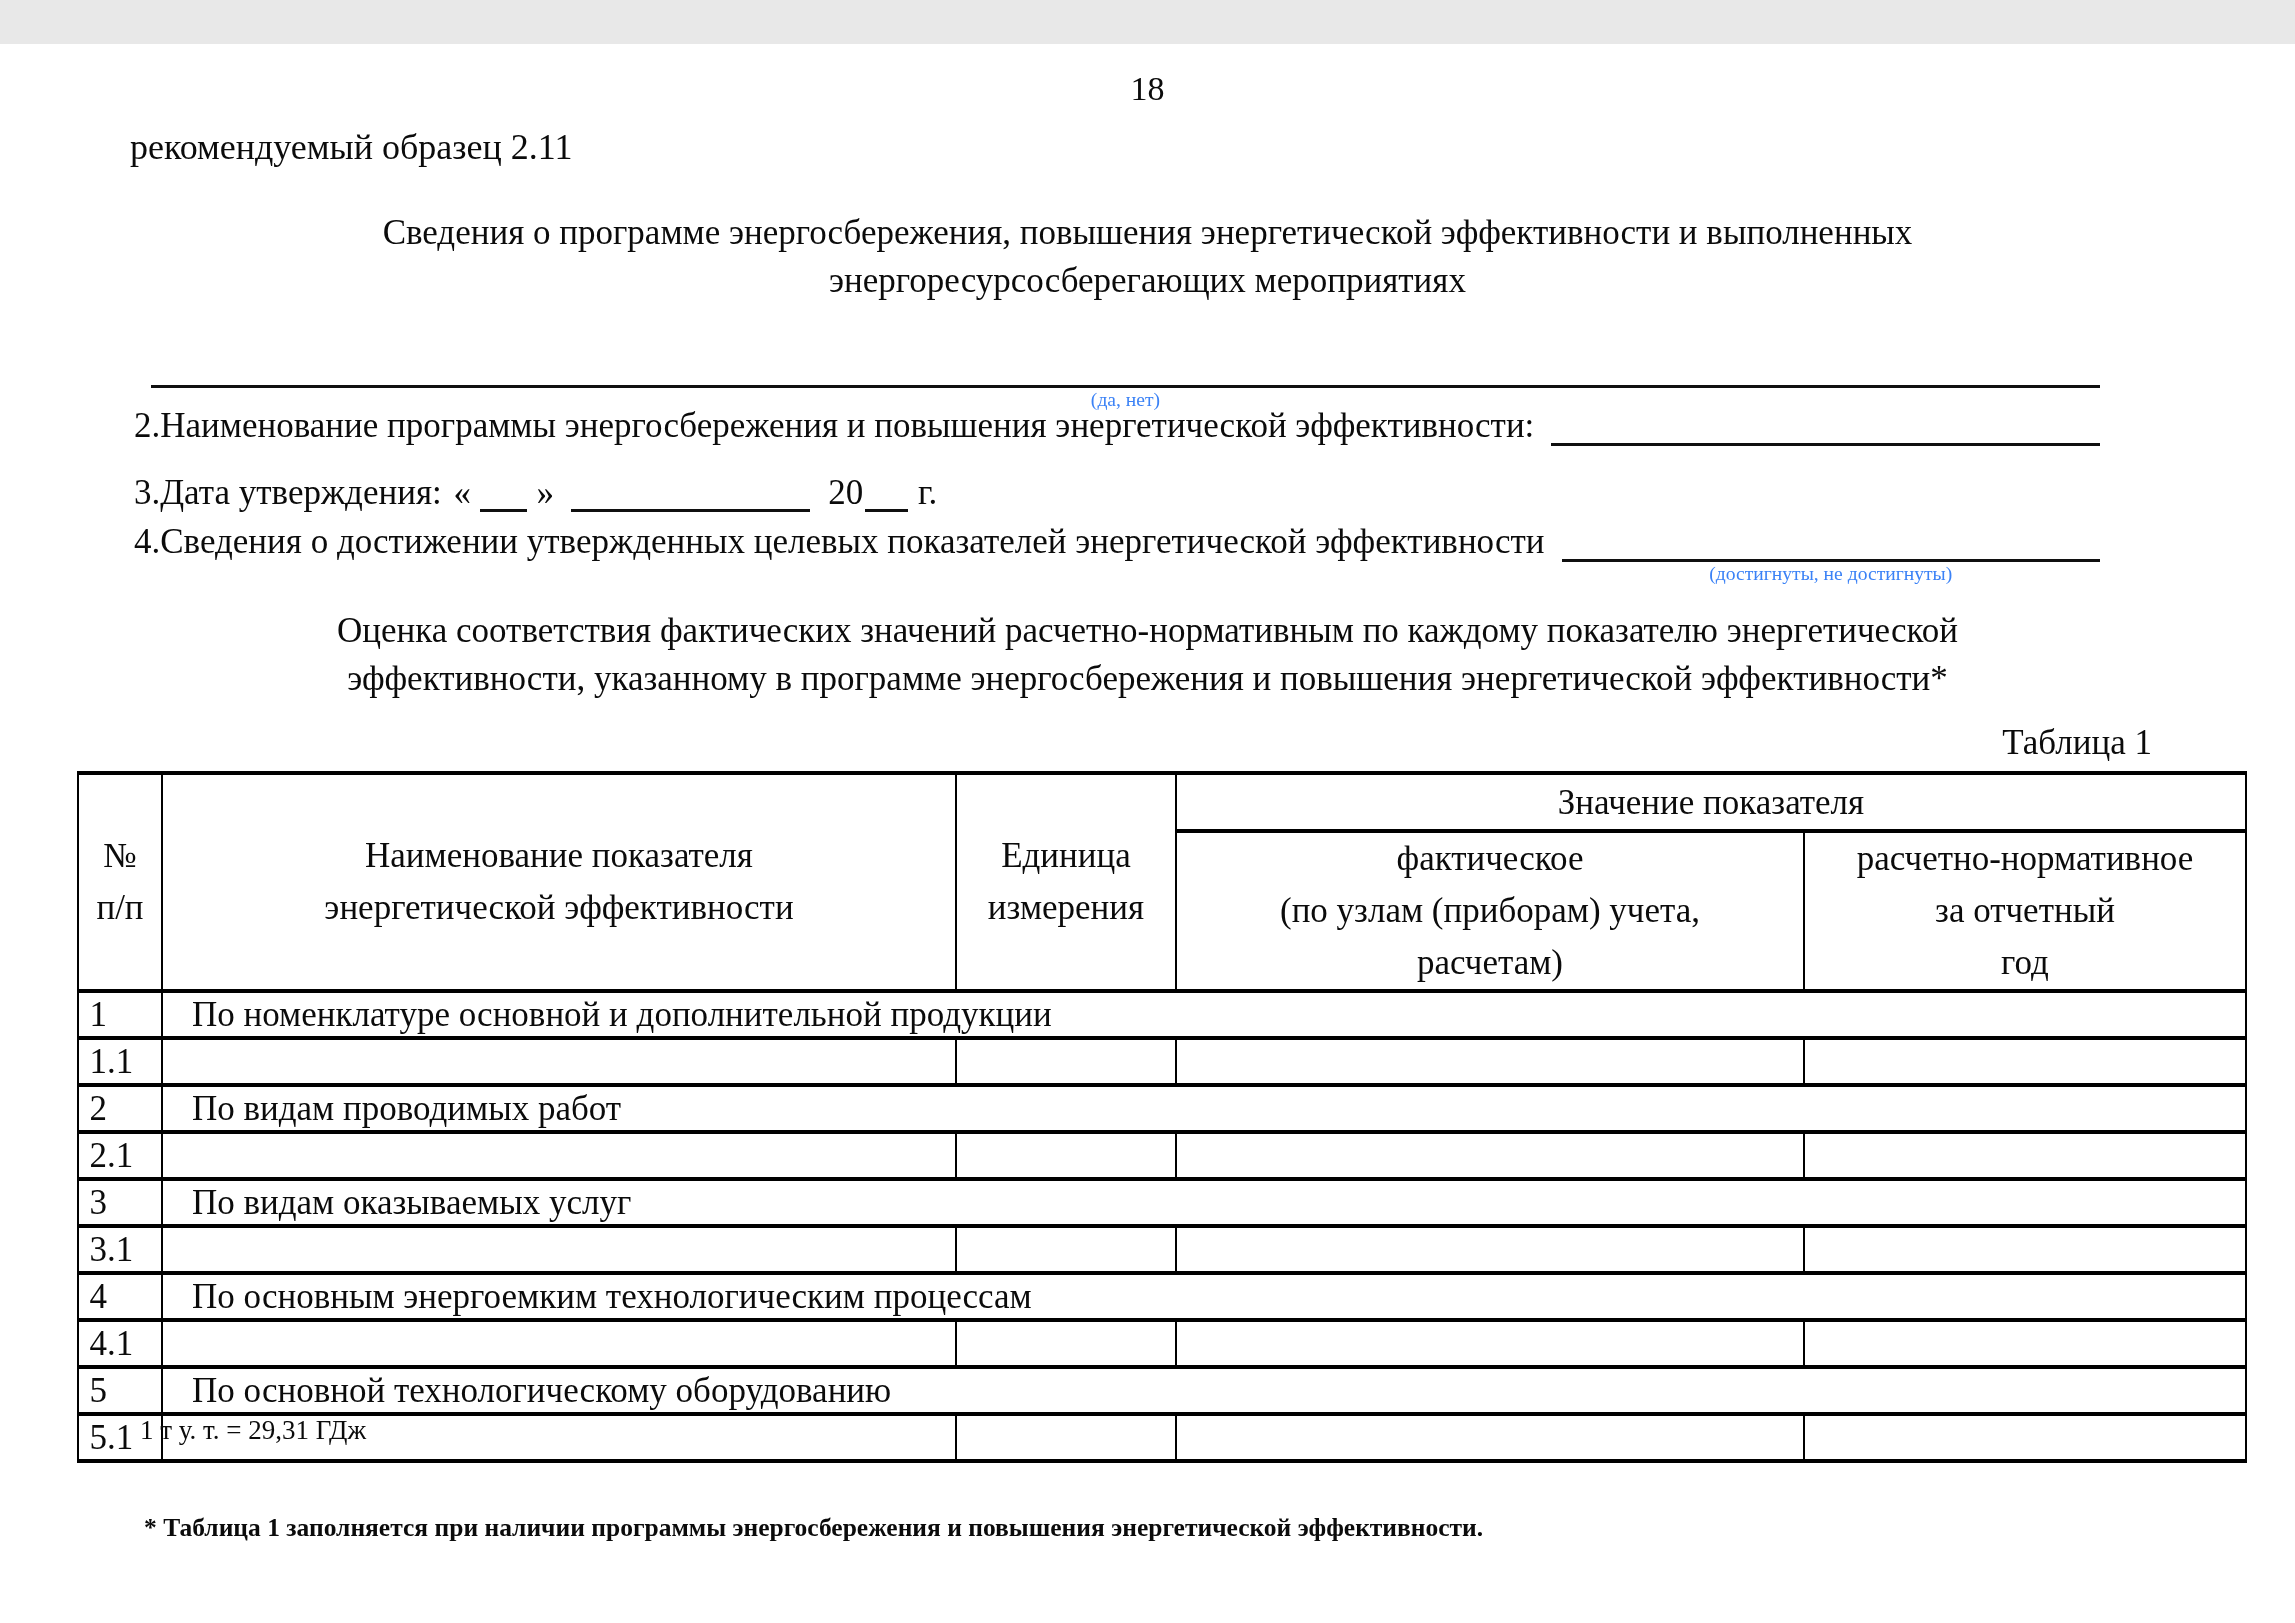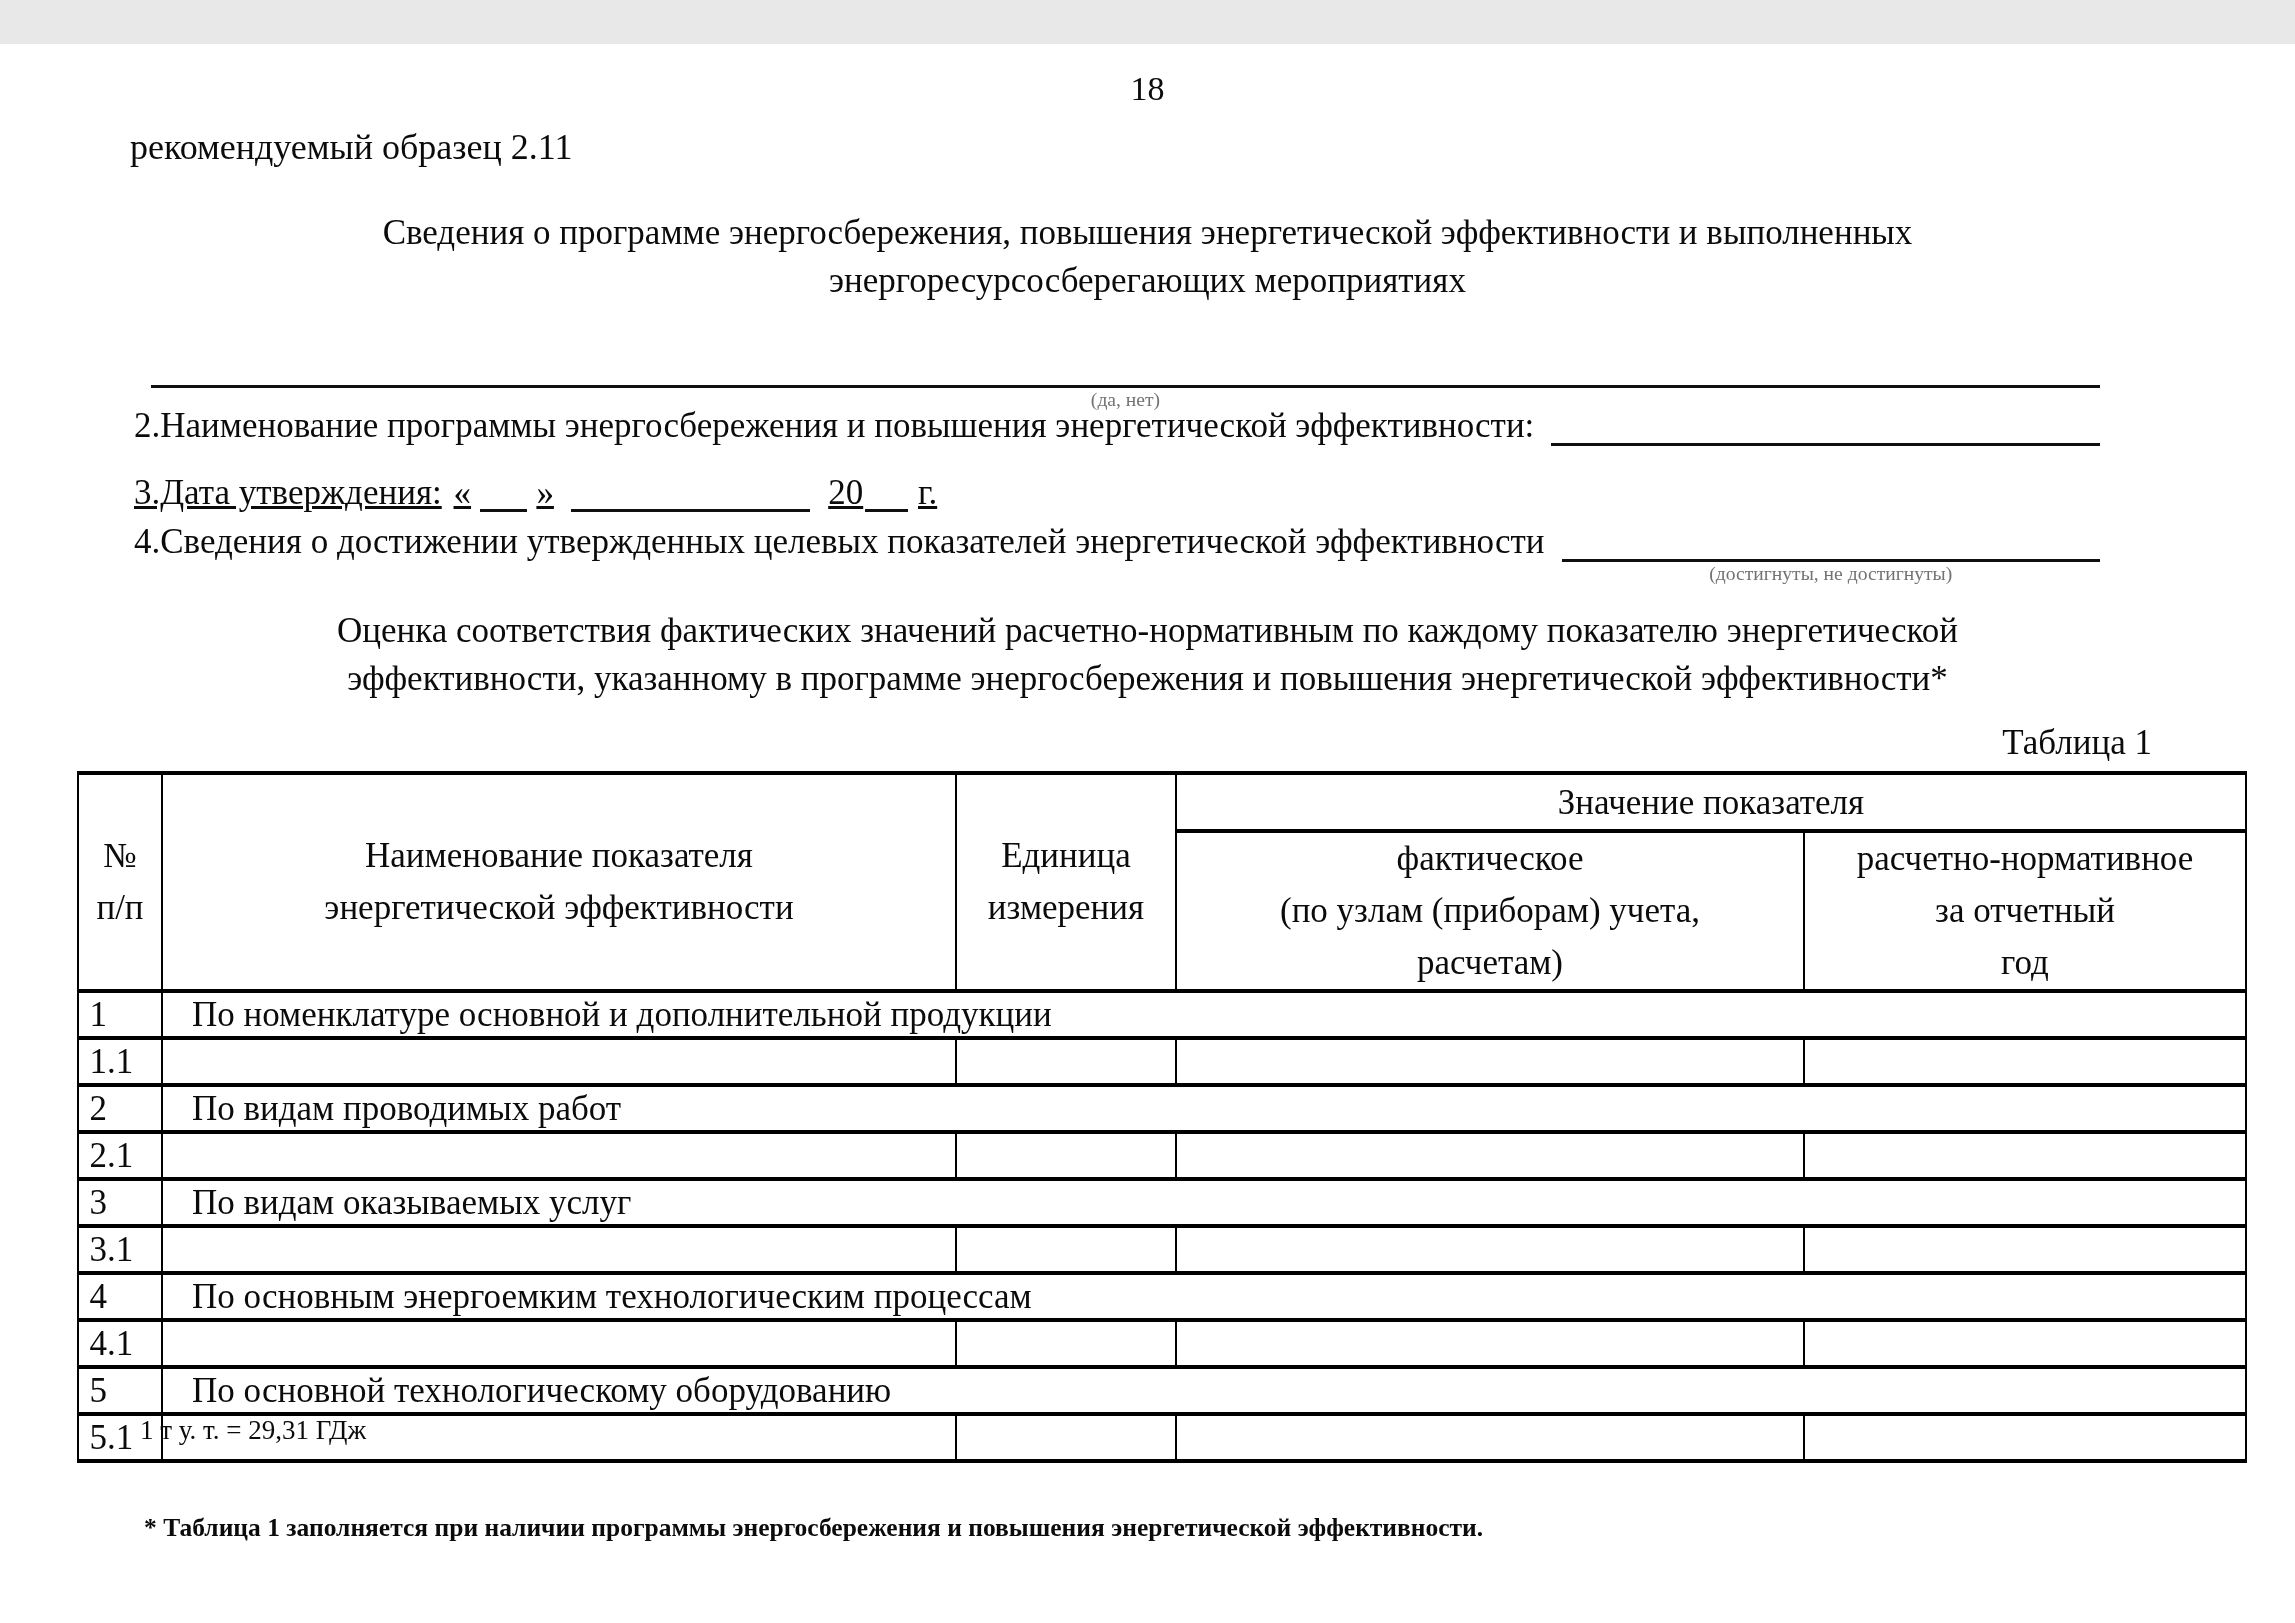--- a/index.html
+++ b/index.html
@@ -12,24 +12,24 @@
     font-size:35px;
     overflow:hidden;
     margin-top:44px;
   }
   .abs{position:absolute;}
   .page-number{top:26px;left:0;width:100%;text-align:center;font-size:34px;}
   .form-label{top:82px;left:130px;font-size:36px;}
   .doc-title{top:165px;left:0;width:100%;text-align:center;line-height:48px;white-space:pre-line;}
   .fields{top:296px;left:134px;width:1966px;}
   .field{display:flex;align-items:flex-end;height:58px;padding-bottom:10.5px;box-sizing:border-box;}
-  .field-inline{display:block;height:58px;padding-top:17px;box-sizing:border-box;text-decoration:underline;}
+  .field-inline{display:block;height:58px;padding-top:17px;box-sizing:border-box;}
   .f-label{white-space:nowrap;}
   .f-blank{flex:1;height:3.3px;border-bottom:3.3px solid #101010;margin-left:17px;position:relative;min-width:196px;}
-  .f-hint{position:absolute;top:7.9px;left:50%;transform:translateX(-50%);font-size:19.6px;white-space:nowrap;color:#737373;}
+  .f-hint{position:absolute;top:7.9px;left:50%;transform:translateX(-50%);font-size:19.6px;white-space:nowrap;color:#3b82f6;}
   .iblank{display:inline-block;border-bottom:3.3px solid #101010;height:2.6px;position:relative;top:7.9px;}
   .iblank.day{width:47px;margin:0 9.2px;}
   .iblank.month{width:239px;margin-left:17px;margin-right:18.3px;}
   .iblank.year{width:43px;margin-left:1.3px;margin-right:10.5px;}
   .q{margin-left:11.8px;}
   .subtitle{top:563px;left:0;width:100%;text-align:center;line-height:48px;white-space:pre-line;}
   .table-caption{top:679px;right:143px;text-align:right;}
   table.indicators{
     top:727px;left:77px;
     border-collapse:collapse;

